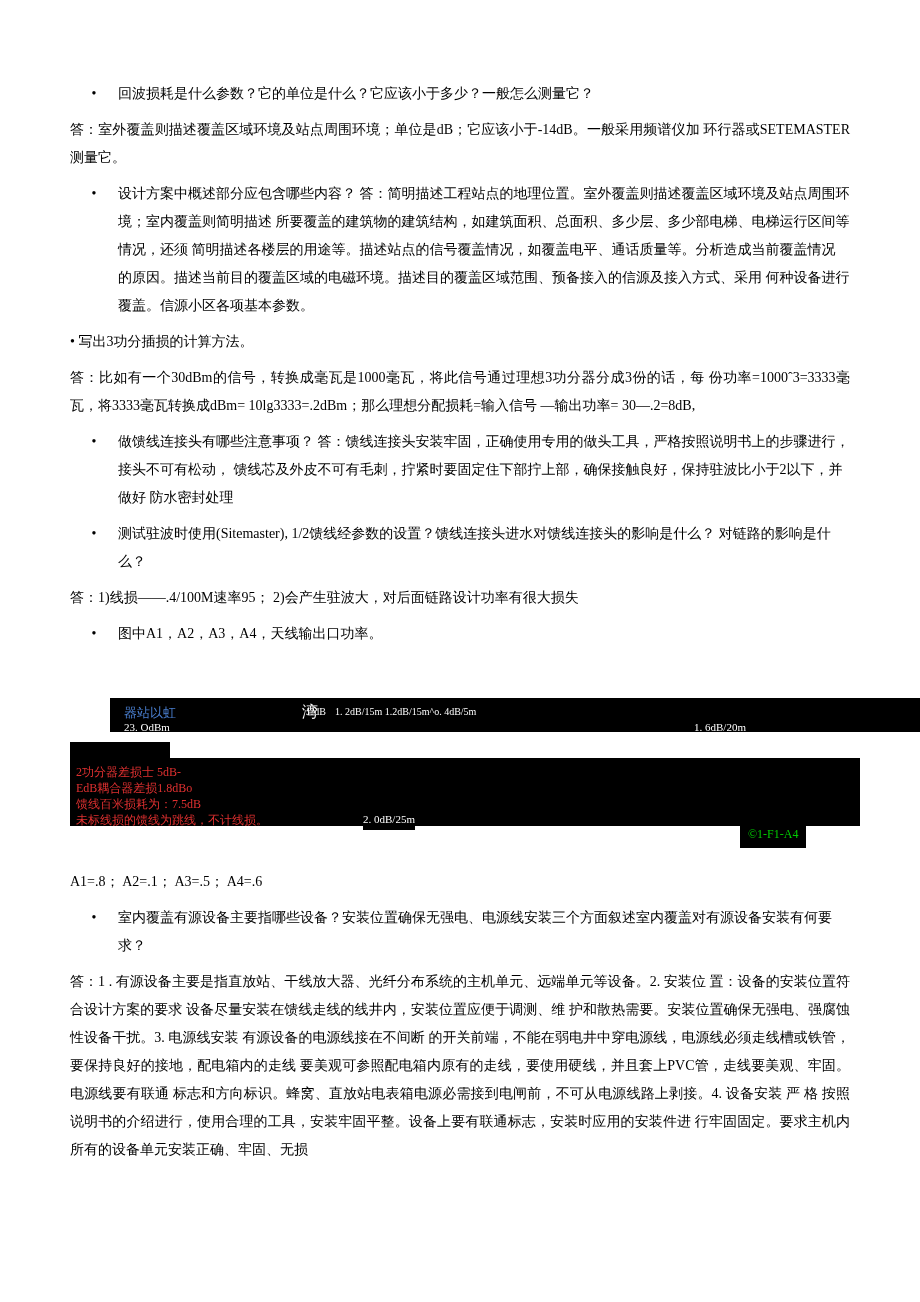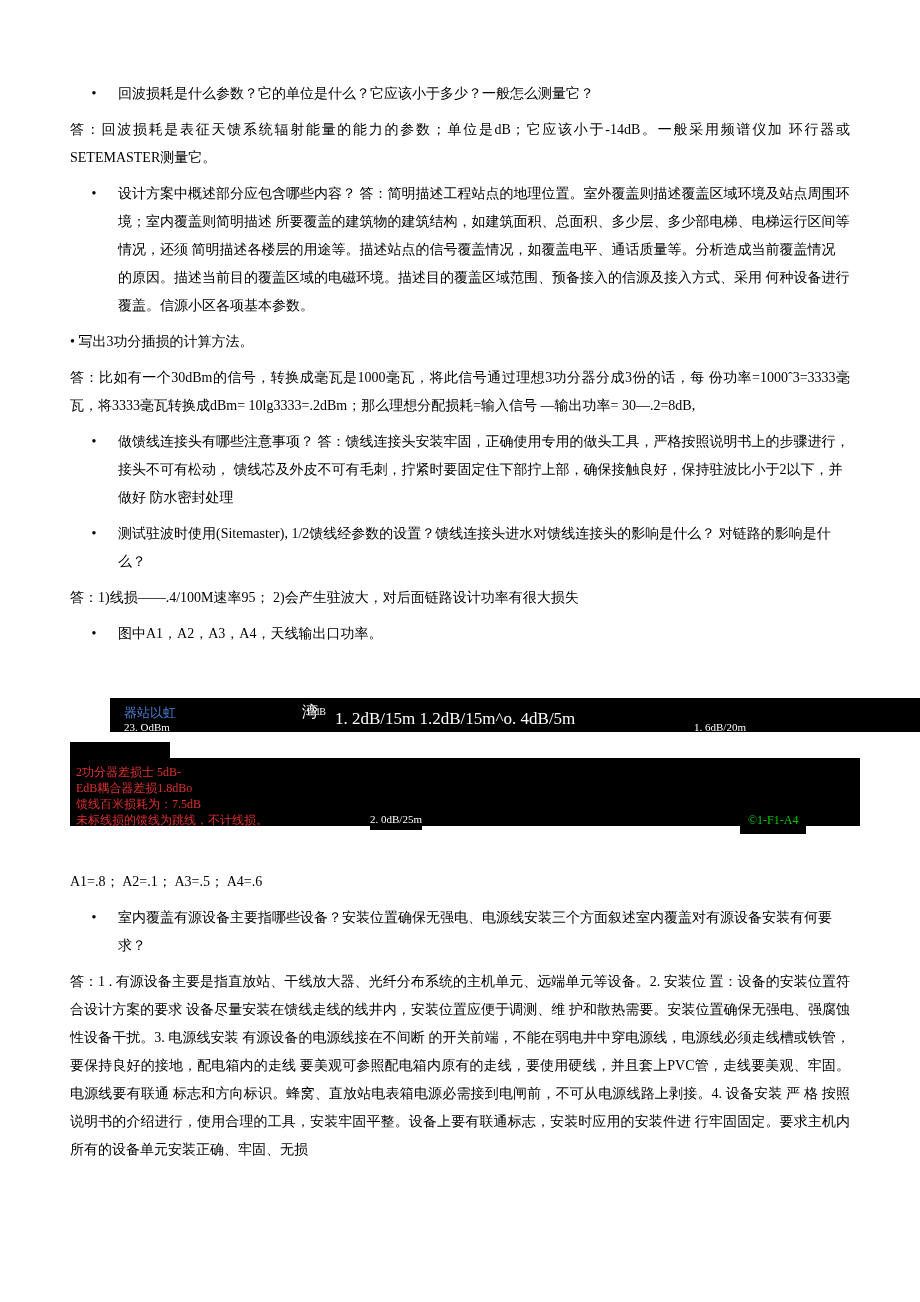--- a/index.html
+++ b/index.html
@@ -62,21 +62,21 @@
     }
   </style>
 </head>
 <body>
 
 <div class="bullet-item">
   <span class="bullet">•</span>
   <span class="bullet-text">回波损耗是什么参数？它的单位是什么？它应该小于多少？一般怎么测量它？</span>
 </div>
 
-<p class="para">答：回波损耗是表征天馈系统辐射能量的能力的参数；单位是dB；它应该小于-14dB。一般采用频谱仪加 环行器或SETEMASTER测量它。</p>
+<p class="para">答：室外覆盖则描述覆盖区域环境及站点周围环境；单位是dB；它应该小于-14dB。一般采用频谱仪加 环行器或SETEMASTER测量它。</p>
 
 <div class="bullet-item">
   <span class="bullet">•</span>
   <span class="bullet-text">设计方案中概述部分应包含哪些内容？   答：简明描述工程站点的地理位置。室外覆盖则描述覆盖区域环境及站点周围环境；室内覆盖则简明描述  所要覆盖的建筑物的建筑结构，如建筑面积、总面积、多少层、多少部电梯、电梯运行区间等情况，还须 简明描述各楼层的用途等。描述站点的信号覆盖情况，如覆盖电平、通话质量等。分析造成当前覆盖情况 的原因。描述当前目的覆盖区域的电磁环境。描述目的覆盖区域范围、预备接入的信源及接入方式、采用 何种设备进行覆盖。信源小区各项基本参数。</span>
 </div>
 
 <p class="para">• 写出3功分插损的计算方法。</p>
 
 <p class="para">答：比如有一个30dBm的信号，转换成毫瓦是1000毫瓦，将此信号通过理想3功分器分成3份的话，每         份功率=1000ˆ3=3333毫瓦，将3333毫瓦转换成dBm=    10lg3333=.2dBm；那么理想分配损耗=输入信号   —输出功率=   30—.2=8dB,</p>
 
@@ -96,35 +96,35 @@
   <span class="bullet">•</span>
   <span class="bullet-text">图中A1，A2，A3，A4，天线输出口功率。</span>
 </div>
 
 <div class="diagram">
   <div class="black-box" style="left:40px; top:0; width:870px; height:34px;text-align:right;">
     <span class="blue-text" style="position:absolute; left:14px; top:2px; font-size:13px;">器站以虹</span>
     <span style="position:absolute; left:14px; top:18px; font-size:11px; color:#fff;">23. OdBm</span>
     <span style="position:absolute; left:167px; top:4px; font-size:10px; color:#fff;margin-left:29px;">J?dB</span>
     <span class="white-char" style="position:absolute; left:192px; top:-2px;">湾</span>
-    <span style="position:absolute; left:225px; top:4px; font-size:17px; color:#fff;">1. 2dB/15m 1.2dB/15m^o. 4dB/5m</span>
+    <span style="position:absolute; left:225px; top:4px; font-size:10px; color:#fff;">1. 2dB/15m 1.2dB/15m^o. 4dB/5m</span>
     <span style="position:absolute; left:550px; top:18px; font-size:11px; color:#fff;margin-left:34px;">1. 6dB/20m</span>
   </div>
 
   <div class="black-box" style="left:0; top:44px; width:100px; height:16px;"></div>
 
   <div class="black-box" style="left:0; top:60px; width:790px; height:68px;">
     <span class="red-text" style="position:absolute; left:6px; top:2px; font-size:12px;text-align:right;">2功分器差损士  5dB-</span>
     <span class="red-text" style="position:absolute; left:6px; top:18px; font-size:12px;">EdB耦合器差损1.8dBo</span>
     <span class="red-text" style="position:absolute; left:6px; top:34px; font-size:12px;">馈线百米损耗为：7.5dB</span>
     <span class="red-text" style="position:absolute; left:6px; top:50px; font-size:12px;">未标线损的馈线为跳线，不计线损。</span>
-    <span style="position:absolute; left:300px; top:50px; font-size:11px; color:#fff; background:#000;">2. 0dB/25m</span>
+    <span style="position:absolute; left:293px; top:50px; font-size:11px; color:#fff; background:#000;">2. 0dB/25m</span>
   </div>
 
-  <div class="green-box" style="left:670px; top:108px;">©1-F1-A4</div>
+  <div class="green-box" style="left:670px; top:122px;">©1-F1-A4</div>
 </div>
 
 <p class="para" style="">A1=.8；  A2=.1；  A3=.5；  A4=.6</p>
 
 <div class="bullet-item">
   <span class="bullet">•</span>
   <span class="bullet-text">室内覆盖有源设备主要指哪些设备？安装位置确保无强电、电源线安装三个方面叙述室内覆盖对有源设备安装有何要求？</span>
 </div>
 
 <p class="para">答：1 . 有源设备主要是指直放站、干线放大器、光纤分布系统的主机单元、远端单元等设备。2. 安装位  置：设备的安装位置符合设计方案的要求  设备尽量安装在馈线走线的线井内，安装位置应便于调测、维  护和散热需要。安装位置确保无强电、强腐蚀性设备干扰。3. 电源线安装  有源设备的电源线接在不间断  的开关前端，不能在弱电井中穿电源线，电源线必须走线槽或铁管，要保持良好的接地，配电箱内的走线  要美观可参照配电箱内原有的走线，要使用硬线，并且套上PVC管，走线要美观、牢固。电源线要有联通  标志和方向标识。蜂窝、直放站电表箱电源必需接到电闸前，不可从电源线路上剥接。4. 设备安装  严 格  按照说明书的介绍进行，使用合理的工具，安装牢固平整。设备上要有联通标志，安装时应用的安装件进  行牢固固定。要求主机内所有的设备单元安装正确、牢固、无损</p>

